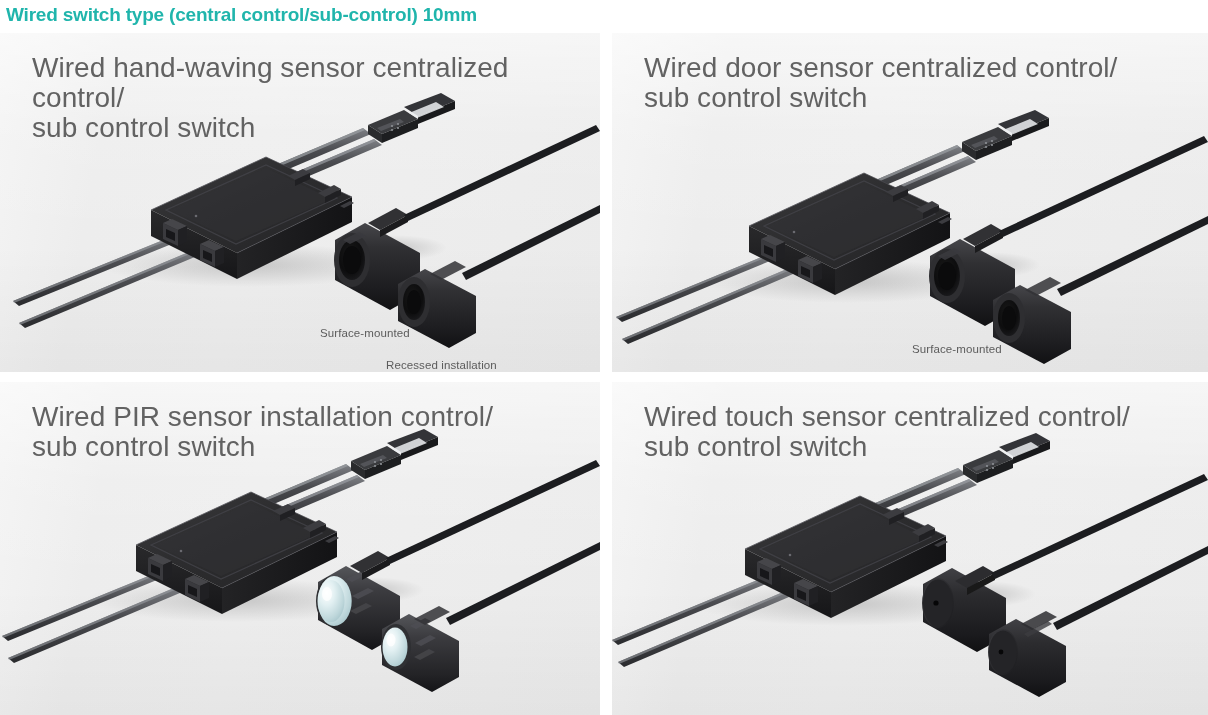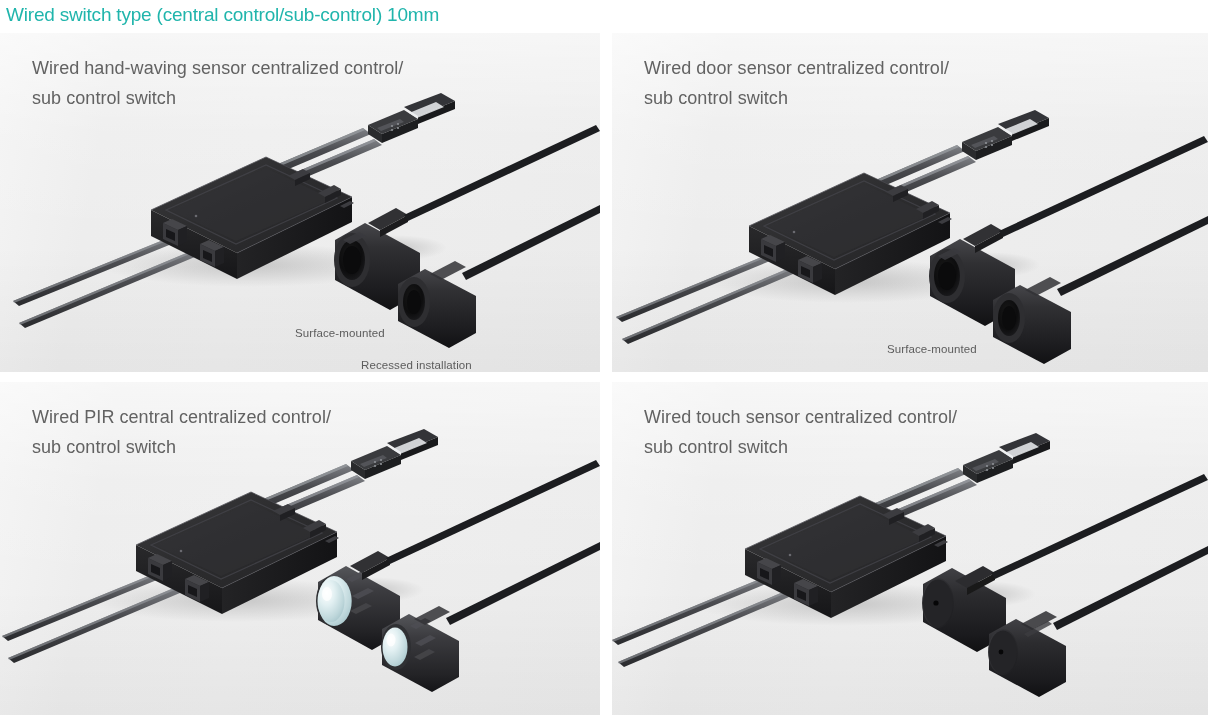--- a/index.html
+++ b/index.html
@@ -13,21 +13,21 @@
     position: relative;
     width: 1208px; height: 715px;
     background: #ffffff;
   }
 
   
   #section-title {
     position: absolute;
     left: 6px; top: 1px;
     font-size: 19px;
-    font-weight: normal;
+    font-weight: bold;
     letter-spacing: -0.2px;
     color: #20b5ac;
     white-space: nowrap;
     line-height: 28px;
   }
 
   
   #panel-grid {
     position: absolute;
     left: 0; top: 33px;
@@ -54,21 +54,21 @@
         rgba(255,255,255,0.55) 0%,
         rgba(255,255,255,0.12) 30%,
         rgba(0,0,0,0.00) 62%,
         rgba(0,0,0,0.035) 100%);
     pointer-events: none;
   }
 
   .panel-title {
     position: absolute;
     left: 32px; top: 20px;
-    font-size: 18px;
+    font-size: 28px;
     line-height: 30px;
     color: #626262;
     white-space: pre-line;
     z-index: 4;
     letter-spacing: 0.05px;
   }
 
   .stage {
     position: absolute;
     left: 0; top: 0;
@@ -77,20 +77,21 @@
   }
   .stage svg { display: block; width: 100%; height: 100%; }
 
   .caption {
     position: absolute;
     font-size: 11.5px;
     color: #5c5c5c;
     white-space: nowrap;
     z-index: 5;
     letter-spacing: 0.1px;
+    margin-left: 25px;
   }
   .cap-surface  { left: 295px; top: 294px; }
   .cap-recessed { left: 361px; top: 326px; }
 
   .panel.right .cap-surface  { left: 275px; top: 310px; }
 </style>
 </head>
 <body>
 
 <div id="page">
@@ -350,21 +351,21 @@
             <path d="M413 257 L438 244 L449 250 L424 263 Z" fill="#333336" opacity=".85"></path>
             <path d="M445 256 L596 183 L596 191 L449 263 Z" fill="#1c1d20"></path>
           </g>
         </svg>
       </div>
       <div class="caption cap-surface">Surface-mounted</div>
 
     </div>
 
     <div class="panel left bl">
-      <div class="panel-title">Wired PIR central centralized control/
+      <div class="panel-title">Wired PIR sensor installation control/
 sub control switch</div>
       <div class="stage">
         <svg viewBox="0 0 600 333" preserveAspectRatio="xMidYMid meet">
           <defs>
             <linearGradient id="p3-top" x1="0" y1="0" x2="1" y2="1">
               <stop offset="0%" stop-color="#3a3a3c"></stop>
               <stop offset="45%" stop-color="#2d2d2f"></stop>
               <stop offset="100%" stop-color="#242426"></stop>
             </linearGradient>
             <linearGradient id="p3-front" x1="0" y1="0" x2="0" y2="1">

